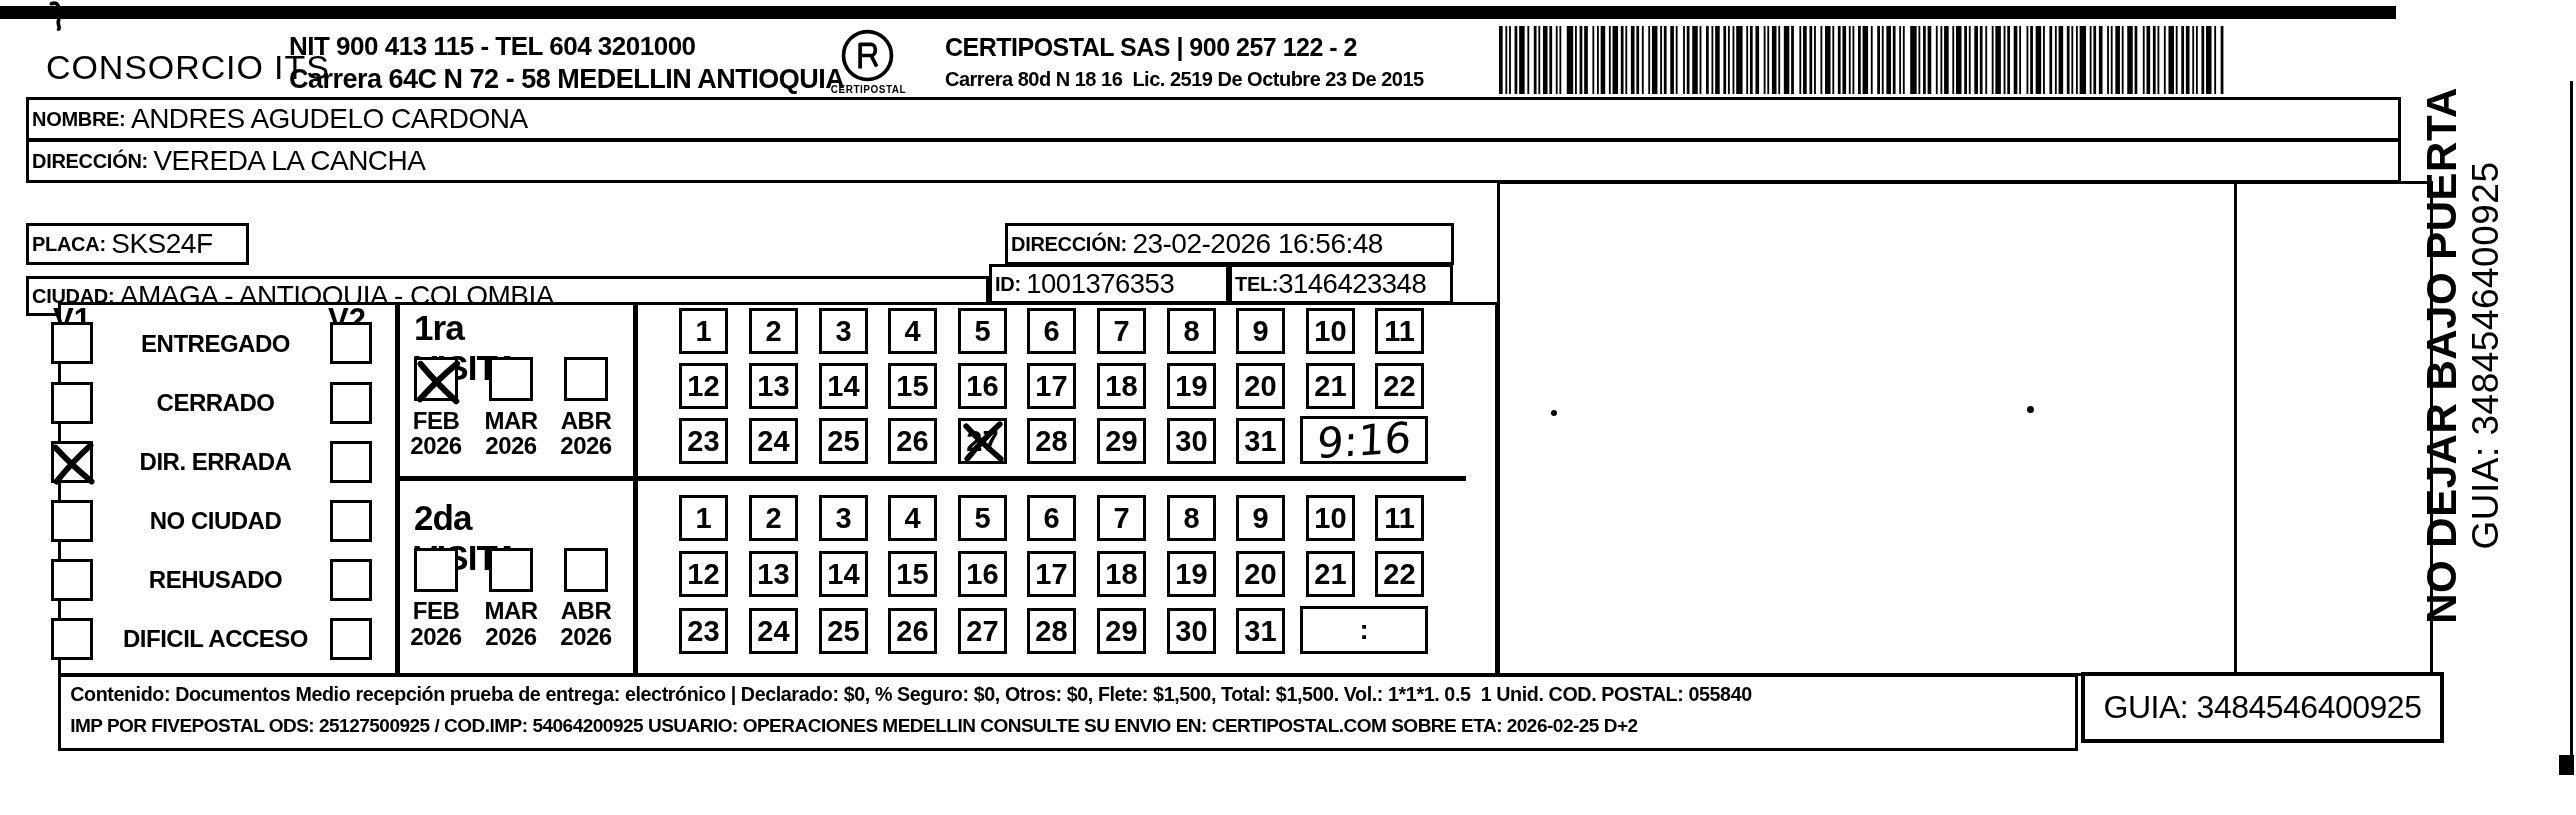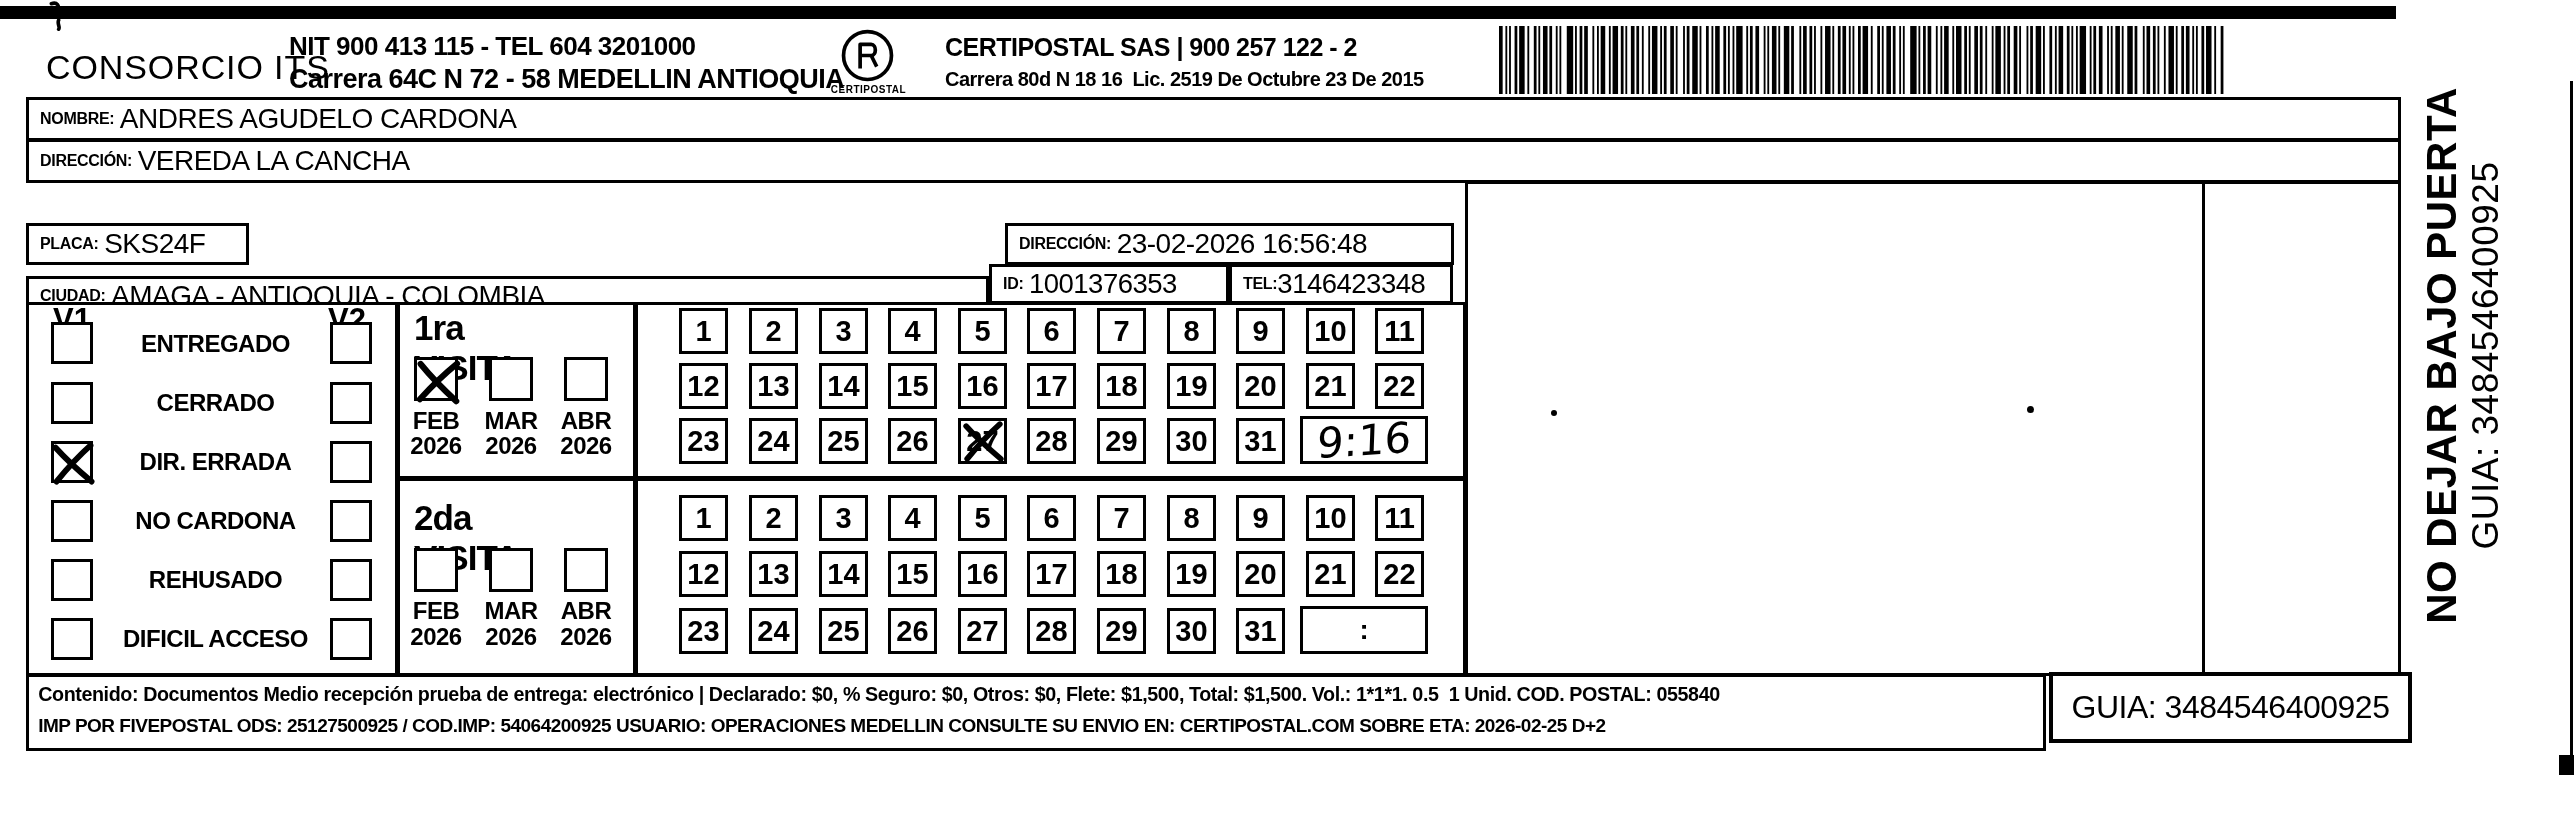--- a/index.html
+++ b/index.html
@@ -1,22 +1,22 @@
 <!DOCTYPE html>
 <html style="font-size:14.7px"><head>
 <meta charset="utf-8">
 <style>
   html,body{margin:0;padding:0;background:#fff;}
   #page{position:relative;width:2576px;height:815px;background:#fff;overflow:hidden;
         font-family:"Liberation Sans",sans-serif;color:#000;}
   .abs{position:absolute;}
-  .box{position:absolute;border:3.7px solid #000;box-sizing:border-box;background:#fff;}
+  .box{position:absolute;border:3.7px solid #000;box-sizing:border-box;background:#fff;margin-left:32px;}
   .fieldrow{position:absolute;border:3.7px solid #000;box-sizing:border-box;background:#fff;
             display:flex;align-items:center;white-space:pre;}
-  .k{font-weight:bold;font-size:16px;padding-left:11px;padding-right:5.5px;letter-spacing:-0.3px;}
+  .k{font-weight:bold;font-size:20px;padding-left:3px;padding-right:5.5px;letter-spacing:-0.3px;}
   .v{font-size:28px;letter-spacing:-0.5px;}
   .hline{position:absolute;background:#000;}
   .vline{position:absolute;background:#000;}
   .cb{position:absolute;width:42px;height:42px;border:3.7px solid #000;box-sizing:border-box;background:#fff;}
   .day{position:absolute;width:49px;height:46px;border:3.7px solid #000;box-sizing:border-box;
        display:flex;align-items:center;justify-content:center;font-weight:bold;font-size:29px;}
   .xmark{position:absolute;left:-6.4px;top:-6.4px;width:51px;height:51px;pointer-events:none;}
   .statuslabel{position:absolute;width:229px;text-align:center;font-weight:bold;font-size:24px;letter-spacing:-0.5px;}
   .vh{position:absolute;font-weight:bold;font-size:31px;}
   .visittitle{position:absolute;font-weight:bold;font-size:35px;letter-spacing:-0.9px;}
@@ -234,21 +234,21 @@
       <div class="statuslabel" style="left: 101px; top: 389px;">CERRADO</div>
       <div class="cb" style="left: 330px; top: 382px;"></div>
       <div class="cb" style="left: 51px; top: 441px;">
         <svg viewBox="0 0 48 48" class="xmark">
           <path d="M7 9 C16 19 29 31 41 41 M40 7 C30 16 17 30 8 41" fill="none" stroke="#000" stroke-width="5.5" stroke-linecap="round"></path>
         </svg>
       </div>
       <div class="statuslabel" style="left: 101px; top: 448px;">DIR. ERRADA</div>
       <div class="cb" style="left: 330px; top: 441px;"></div>
       <div class="cb" style="left: 51px; top: 500px;"></div>
-      <div class="statuslabel" style="left: 101px; top: 507px;">NO CARDONA</div>
+      <div class="statuslabel" style="left: 101px; top: 507px;">NO CIUDAD</div>
       <div class="cb" style="left: 330px; top: 500px;"></div>
       <div class="cb" style="left: 51px; top: 559px;"></div>
       <div class="statuslabel" style="left: 101px; top: 566px;">REHUSADO</div>
       <div class="cb" style="left: 330px; top: 559px;"></div>
       <div class="cb" style="left: 51px; top: 618px;"></div>
       <div class="statuslabel" style="left: 101px; top: 625px;">DIFICIL ACCESO</div>
       <div class="cb" style="left: 330px; top: 618px;"></div>
     </div>
 
   <div id="visits" class="abs" style="left:0;top:0;">

